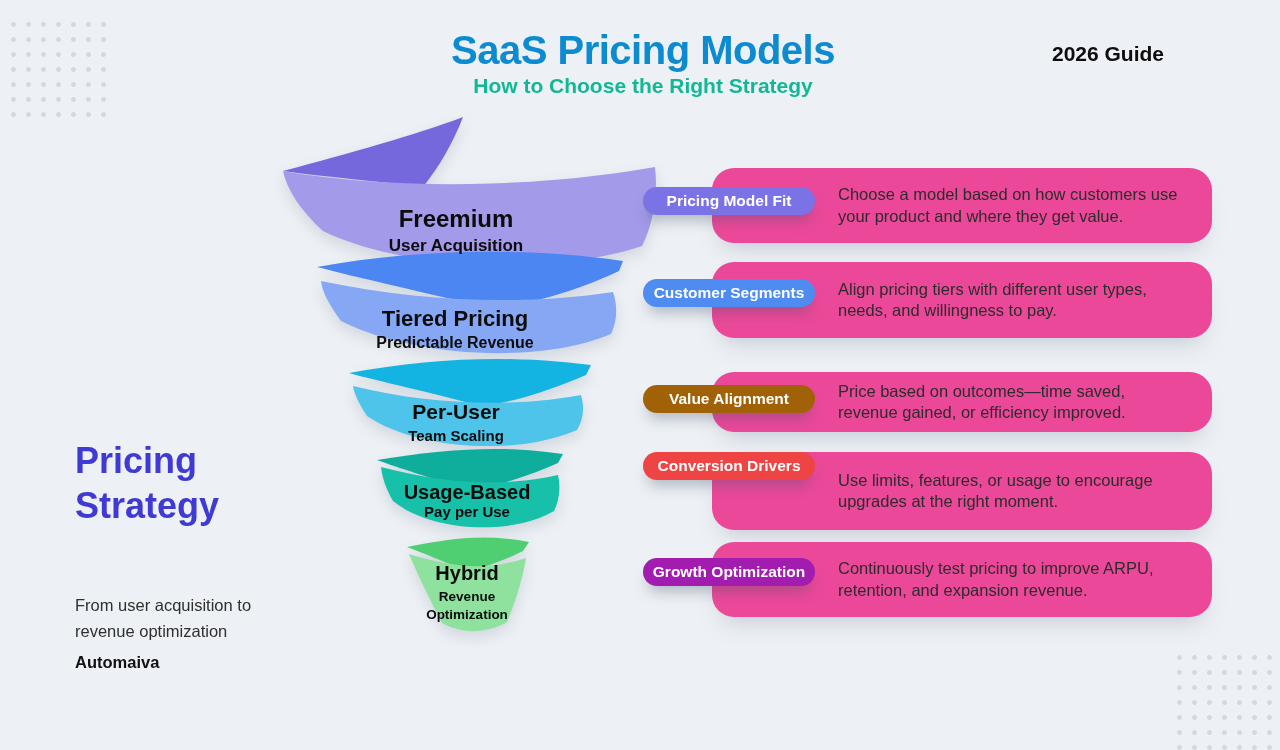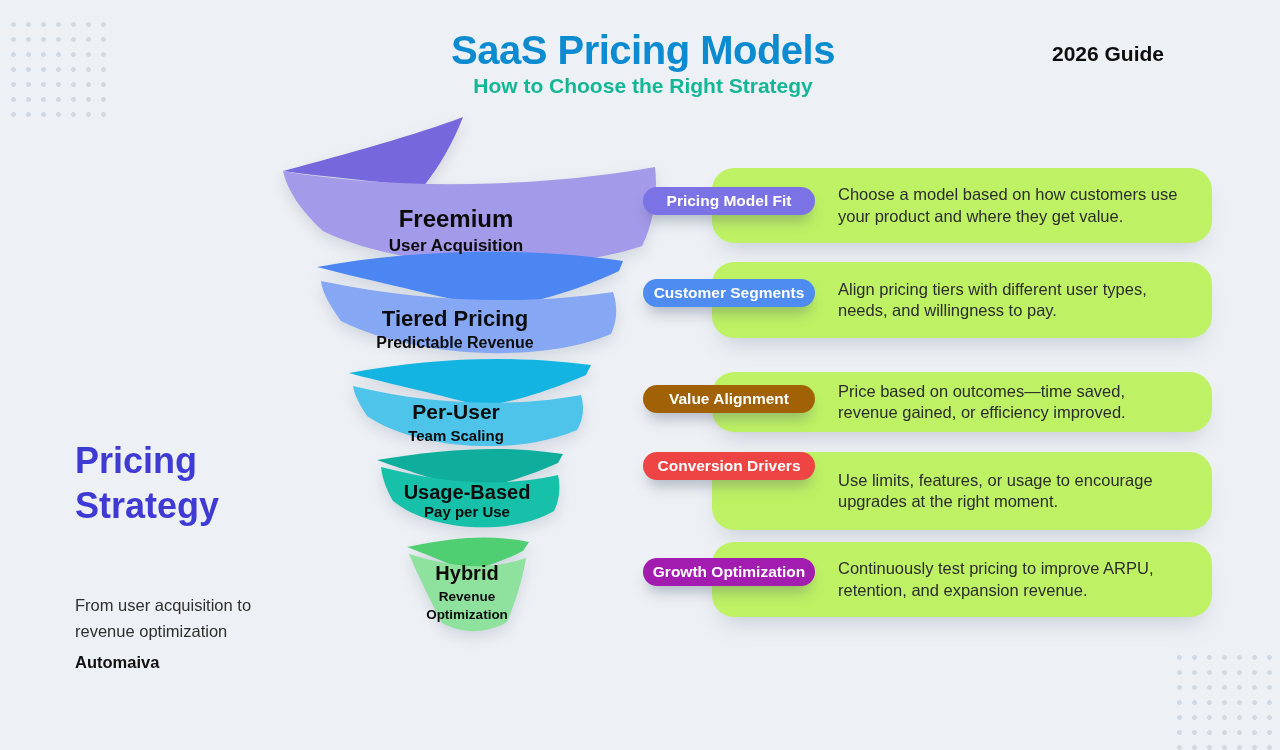--- a/index.html
+++ b/index.html
@@ -57,21 +57,21 @@
   }
 
   
   .funnel-svg { left:265px; top:95px; filter:drop-shadow(0 6px 7px rgba(110,120,145,.22)); }
 
   .fl { text-align:center; font-weight:700; color:#0c0c0c; }
 
   
   .card {
     left:712px; width:500px;
-    background:#bef264; border-radius:22px;
+    background:#ec4899; border-radius:22px;
     box-shadow:0 14px 22px -10px rgba(125,135,155,.38);
     display:flex; align-items:center;
     padding:10px 28px 10px 126px;
   }
   .card-text { font-size:16.5px; line-height:21.5px; color:#2c2c2c; }
 
   .pill {
     left:643px; width:172px; height:28px;
     border-radius:22px;
     display:flex; align-items:center; justify-content:center;

